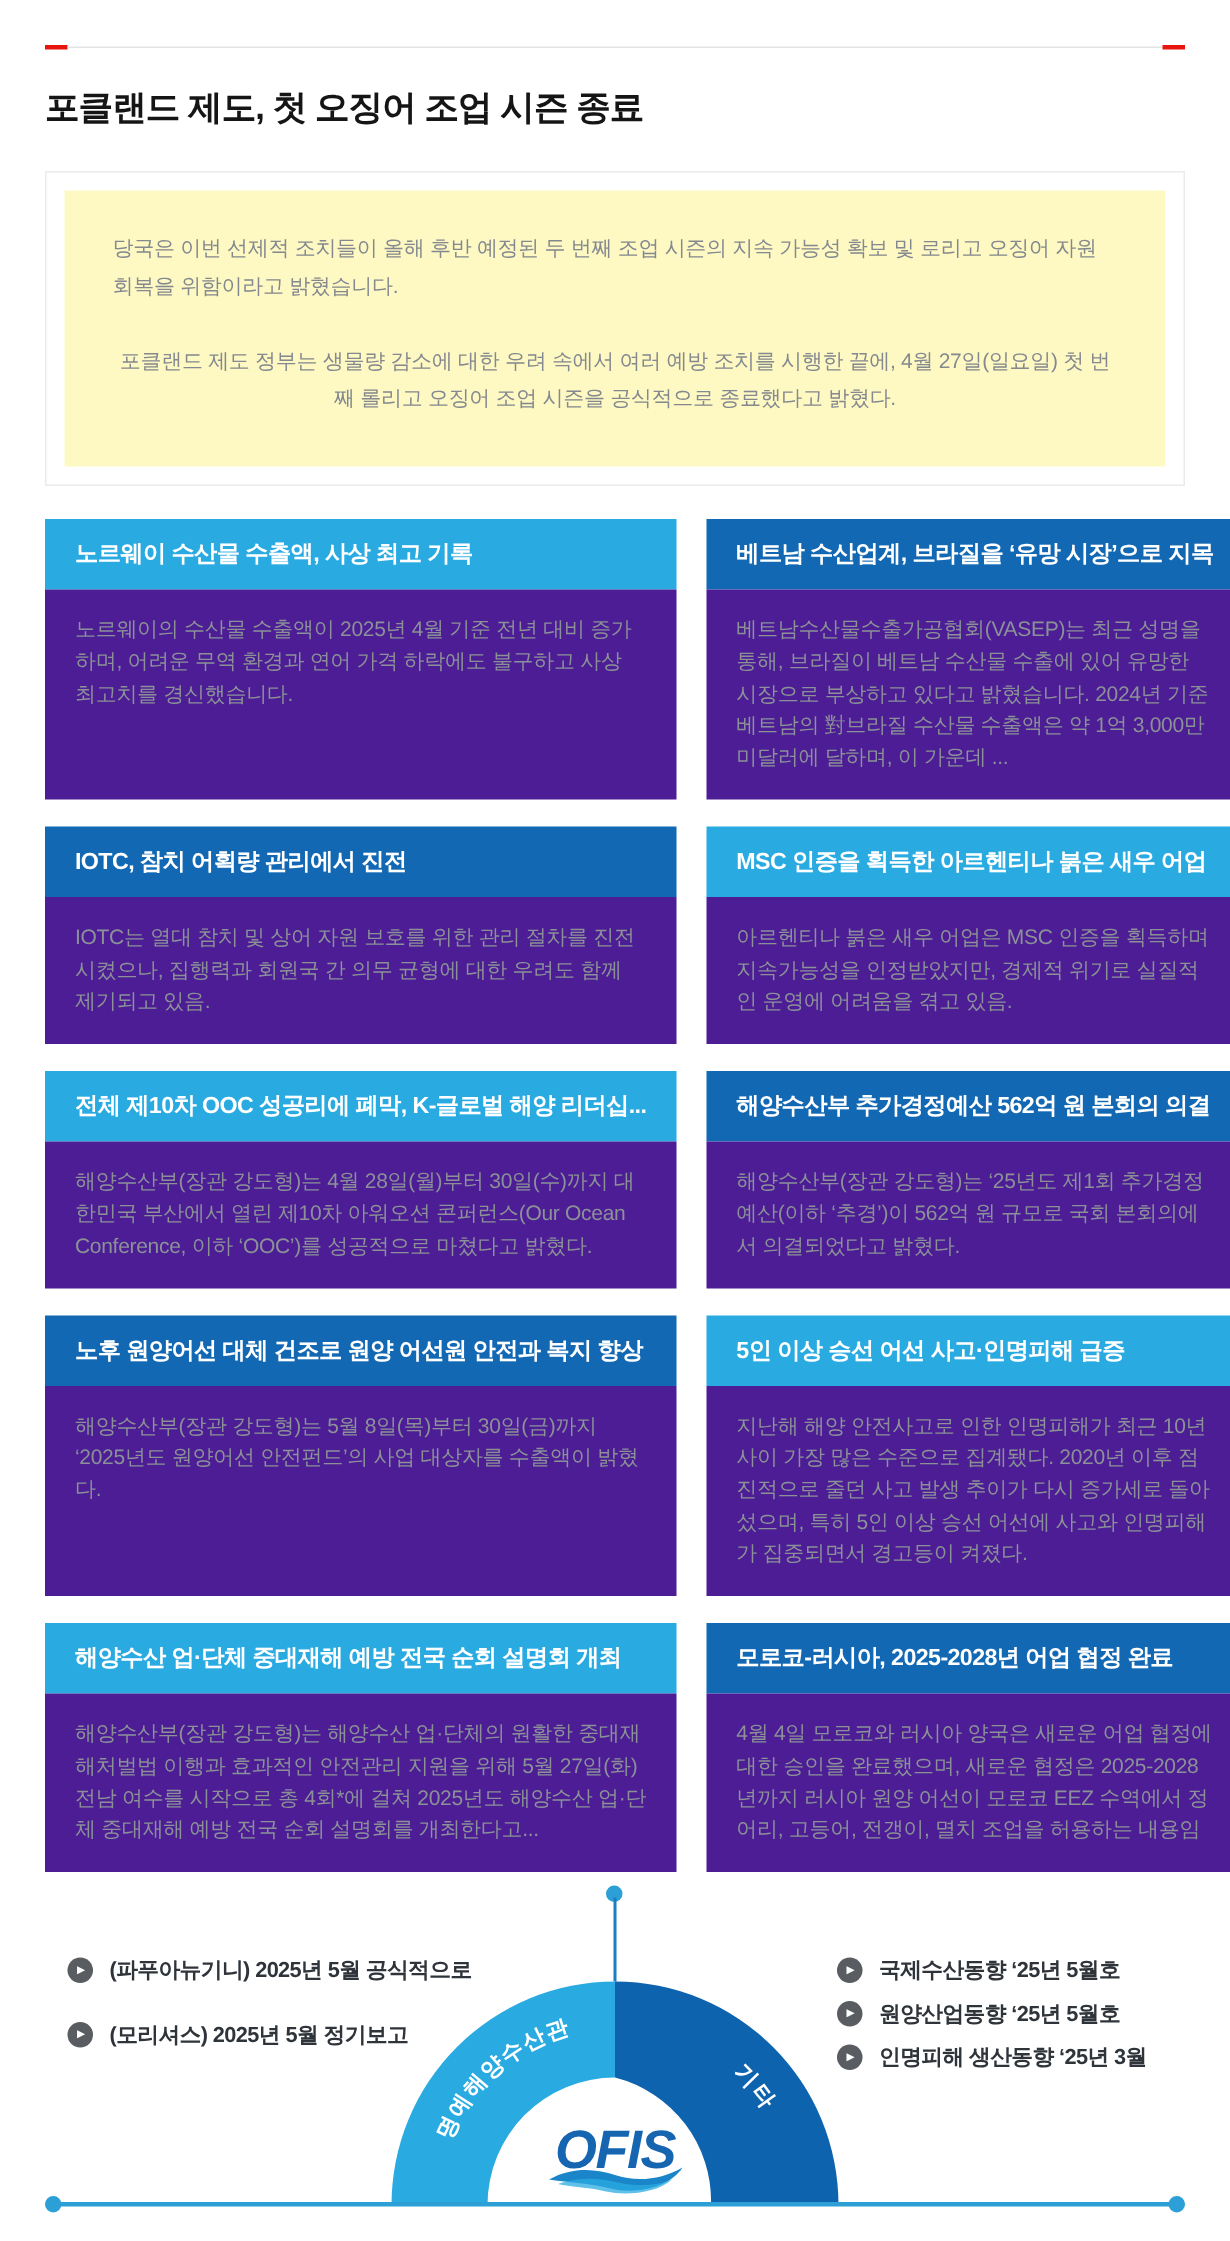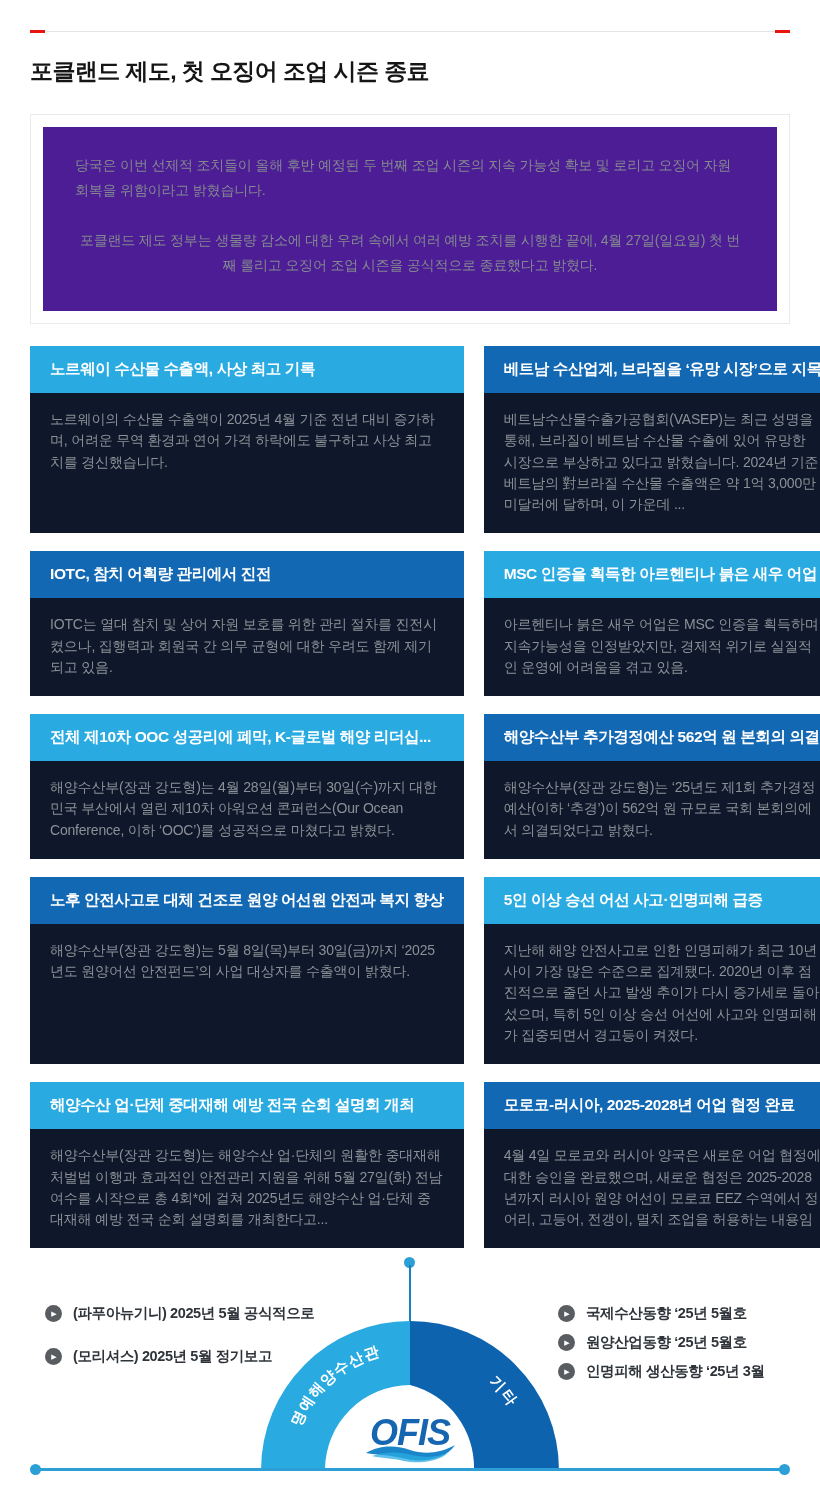--- a/index.html
+++ b/index.html
@@ -16,35 +16,35 @@
   .top-rule .red-seg { width: 15px; height: 3px; background: #e8140e; }
   .top-rule .gray-seg { flex: 1; height: 1px; background: #e4e4e4; }
 
   .page-title {
     margin-top: 23px; font-size: 23px; font-weight: 800; color: #151515;
     letter-spacing: -0.6px;
   }
 
   
   .intro-outer { margin-top: 27px; border: 1px solid #e9ebed; background: #fff; padding: 12px; }
-  .intro-inner { background: #4c1d95; padding: 26px 32px 34px; }
+  .intro-inner { background: #fef9c3; padding: 26px 32px 34px; }
   .intro-inner p { font-size: 14px; color: #84898f; line-height: 1.75; letter-spacing: -0.2px; }
   .intro-inner p + p { margin-top: 26px; text-align: center; }
 
   
   .cards { margin-top: 22px; display: grid; grid-template-columns: 1fr 1fr; column-gap: 20px; row-gap: 18px; }
   .card { display: flex; flex-direction: column; cursor: pointer; }
   .card-header {
     padding: 13px 20px; font-size: 15.5px; font-weight: 700; color: #fff;
     letter-spacing: -0.4px; white-space: nowrap; overflow: hidden;
   }
   .card.cyan .card-header { background: #29abe2; }
   .card.blue .card-header { background: #1268b3; }
   .card-body {
-    flex: 1; background: #0f172a; padding: 16px 20px 18px;
+    flex: 1; background: #4c1d95; padding: 16px 20px 18px;
     font-size: 14px; color: #8b9197; line-height: 1.52; letter-spacing: -0.2px;
   }
 
   
   .footer { position: relative; width: 820px; height: 249px; margin-top: 8px; }
   .stem-dot { position: absolute; left: 404px; top: 1px; width: 11px; height: 11px; border-radius: 50%; background: #2b9fd6; }
   .stem-line { position: absolute; left: 409px; top: 9px; width: 2px; height: 56px; background: #1c7ec2; }
   .donut-svg { position: absolute; left: 260px; top: 64px; }
   .baseline { position: absolute; left: 35px; top: 212px; width: 750px; height: 3px; background: #2b9fd6; border-radius: 2px; }
   .baseline-dot { position: absolute; top: 208px; width: 11px; height: 11px; border-radius: 50%; background: #2b9fd6; }
@@ -102,21 +102,21 @@
     </article>
     <article class="card cyan">
       <div class="card-header">전체 제10차 OOC 성공리에 폐막, K-글로벌 해양 리더십...</div>
       <div class="card-body">해양수산부(장관 강도형)는 4월 28일(월)부터 30일(수)까지 대한민국 부산에서 열린 제10차 아워오션 콘퍼런스(Our Ocean Conference, 이하 ‘OOC’)를 성공적으로 마쳤다고 밝혔다.</div>
     </article>
     <article class="card blue">
       <div class="card-header">해양수산부 추가경정예산 562억 원 본회의 의결</div>
       <div class="card-body">해양수산부(장관 강도형)는 ‘25년도 제1회 추가경정예산(이하 ‘추경’)이 562억 원 규모로 국회 본회의에서 의결되었다고 밝혔다.</div>
     </article>
     <article class="card blue">
-      <div class="card-header">노후 안전사고로 대체 건조로 원양 어선원 안전과 복지 향상</div>
+      <div class="card-header">노후 원양어선 대체 건조로 원양 어선원 안전과 복지 향상</div>
       <div class="card-body">해양수산부(장관 강도형)는 5월 8일(목)부터 30일(금)까지 ‘2025년도 원양어선 안전펀드’의 사업 대상자를 수출액이 밝혔다.</div>
     </article>
     <article class="card cyan">
       <div class="card-header">5인 이상 승선 어선 사고·인명피해 급증</div>
       <div class="card-body">지난해 해양 안전사고로 인한 인명피해가 최근 10년 사이 가장 많은 수준으로 집계됐다. 2020년 이후 점진적으로 줄던 사고 발생 추이가 다시 증가세로 돌아섰으며, 특히 5인 이상 승선 어선에 사고와 인명피해가 집중되면서 경고등이 켜졌다.</div>
     </article>
     <article class="card cyan">
       <div class="card-header">해양수산 업·단체 중대재해 예방 전국 순회 설명회 개최</div>
       <div class="card-body">해양수산부(장관 강도형)는 해양수산 업·단체의 원활한 중대재해처벌법 이행과 효과적인 안전관리 지원을 위해 5월 27일(화) 전남 여수를 시작으로 총 4회*에 걸쳐 2025년도 해양수산 업·단체 중대재해 예방 전국 순회 설명회를 개최한다고...</div>
     </article>

